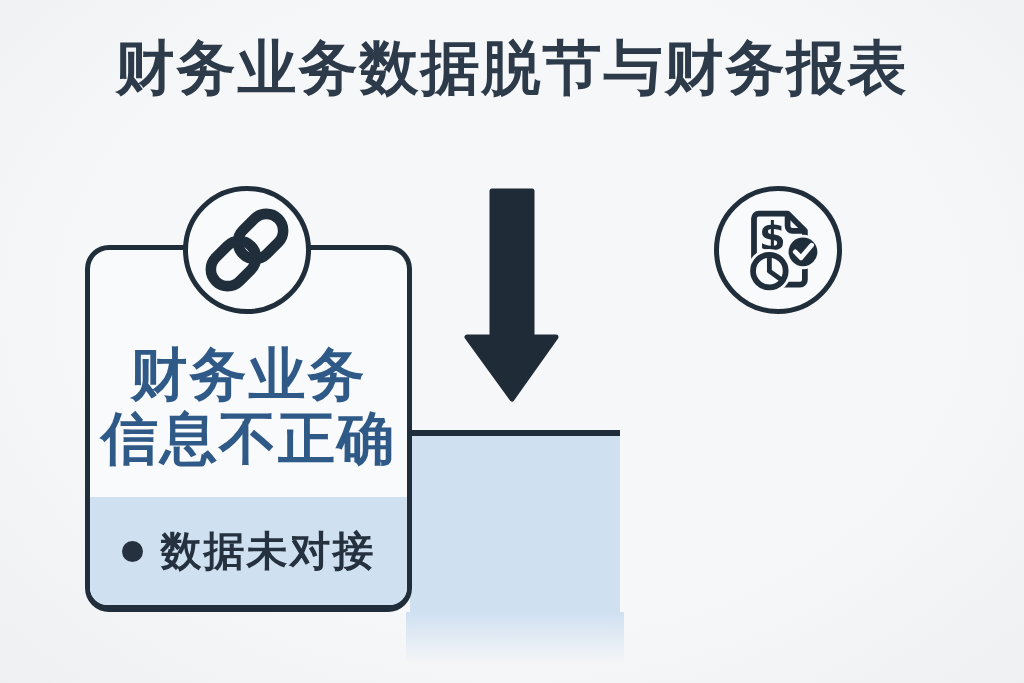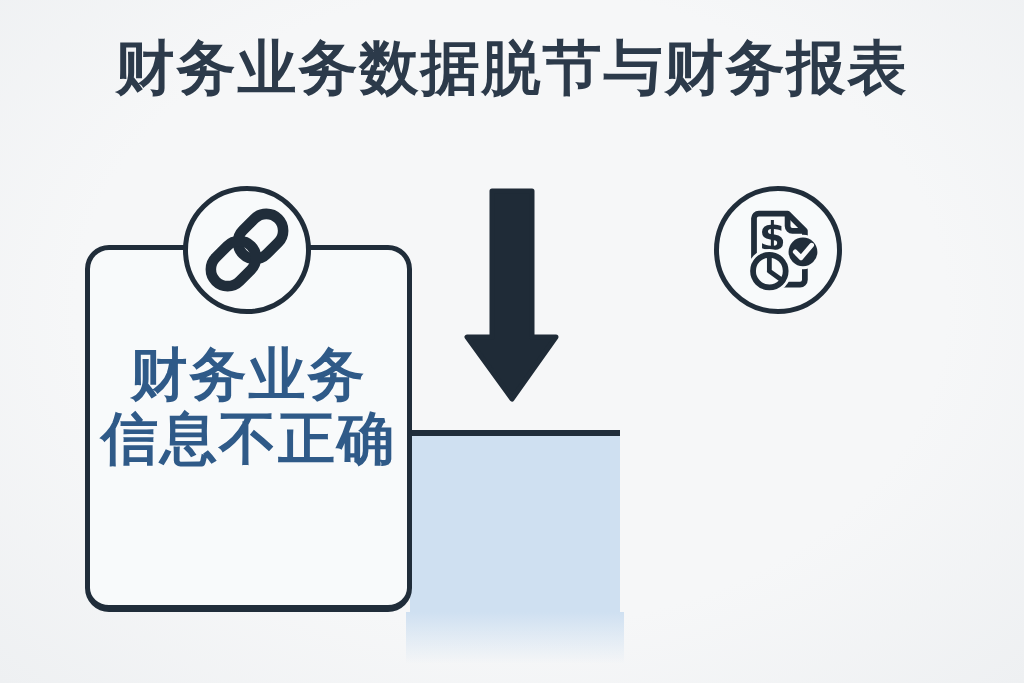--- a/index.html
+++ b/index.html
@@ -98,20 +98,24 @@
   </div>
 
   <div class="connector"></div>
   <div class="connector-fade"></div>
 
   <div class="card left">
     <div class="card-heading">
       <span class="hline">财务业务</span>
       <span class="hline">信息不正确</span>
     </div>
+    <div class="bullet-section">
+      <span class="bullet-dot"></span>
+      <span class="bullet-text">数据未对接</span>
+    </div>
   </div>
 
 
   <div class="icon-circle left">
     <svg width="96" height="96" viewBox="0 0 100 100">
       <g transform="rotate(45 50 50)" fill="none" stroke="#202d3a" stroke-width="11">
         <rect x="32.5" y="4" width="35" height="52" rx="17.5"></rect>
         <rect x="32.5" y="44" width="35" height="52" rx="17.5"></rect>
       </g>
     </svg>

